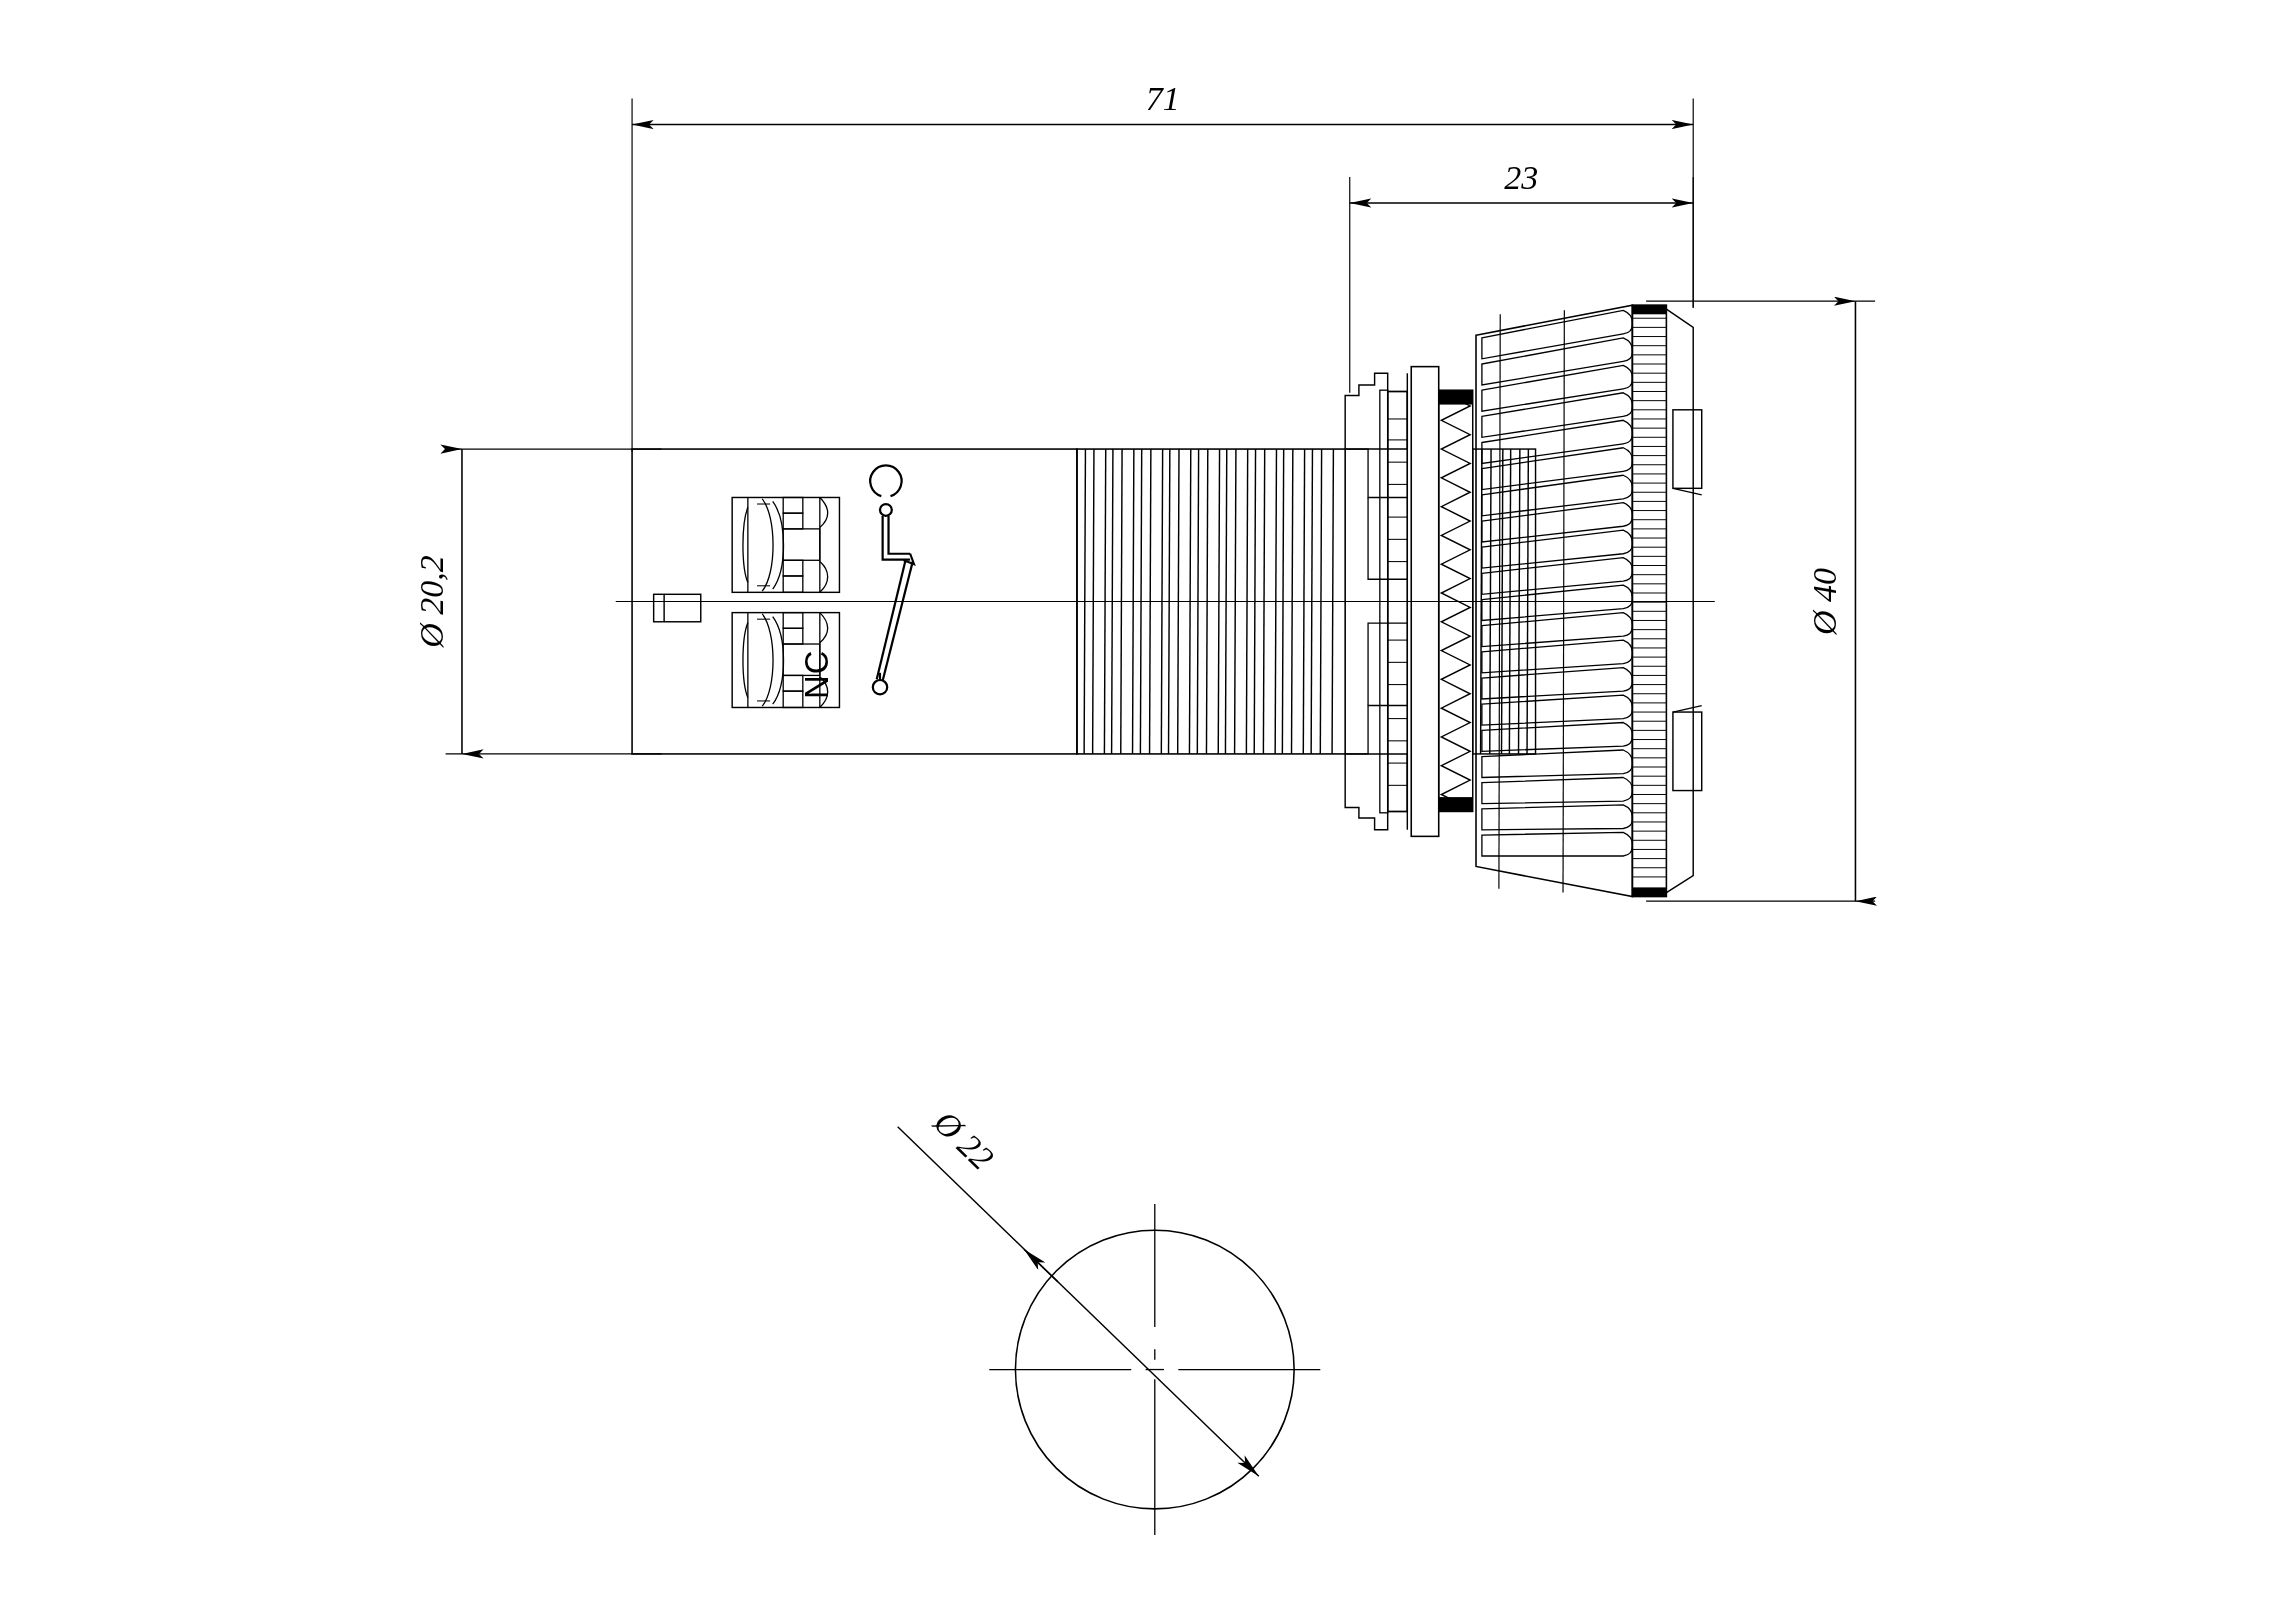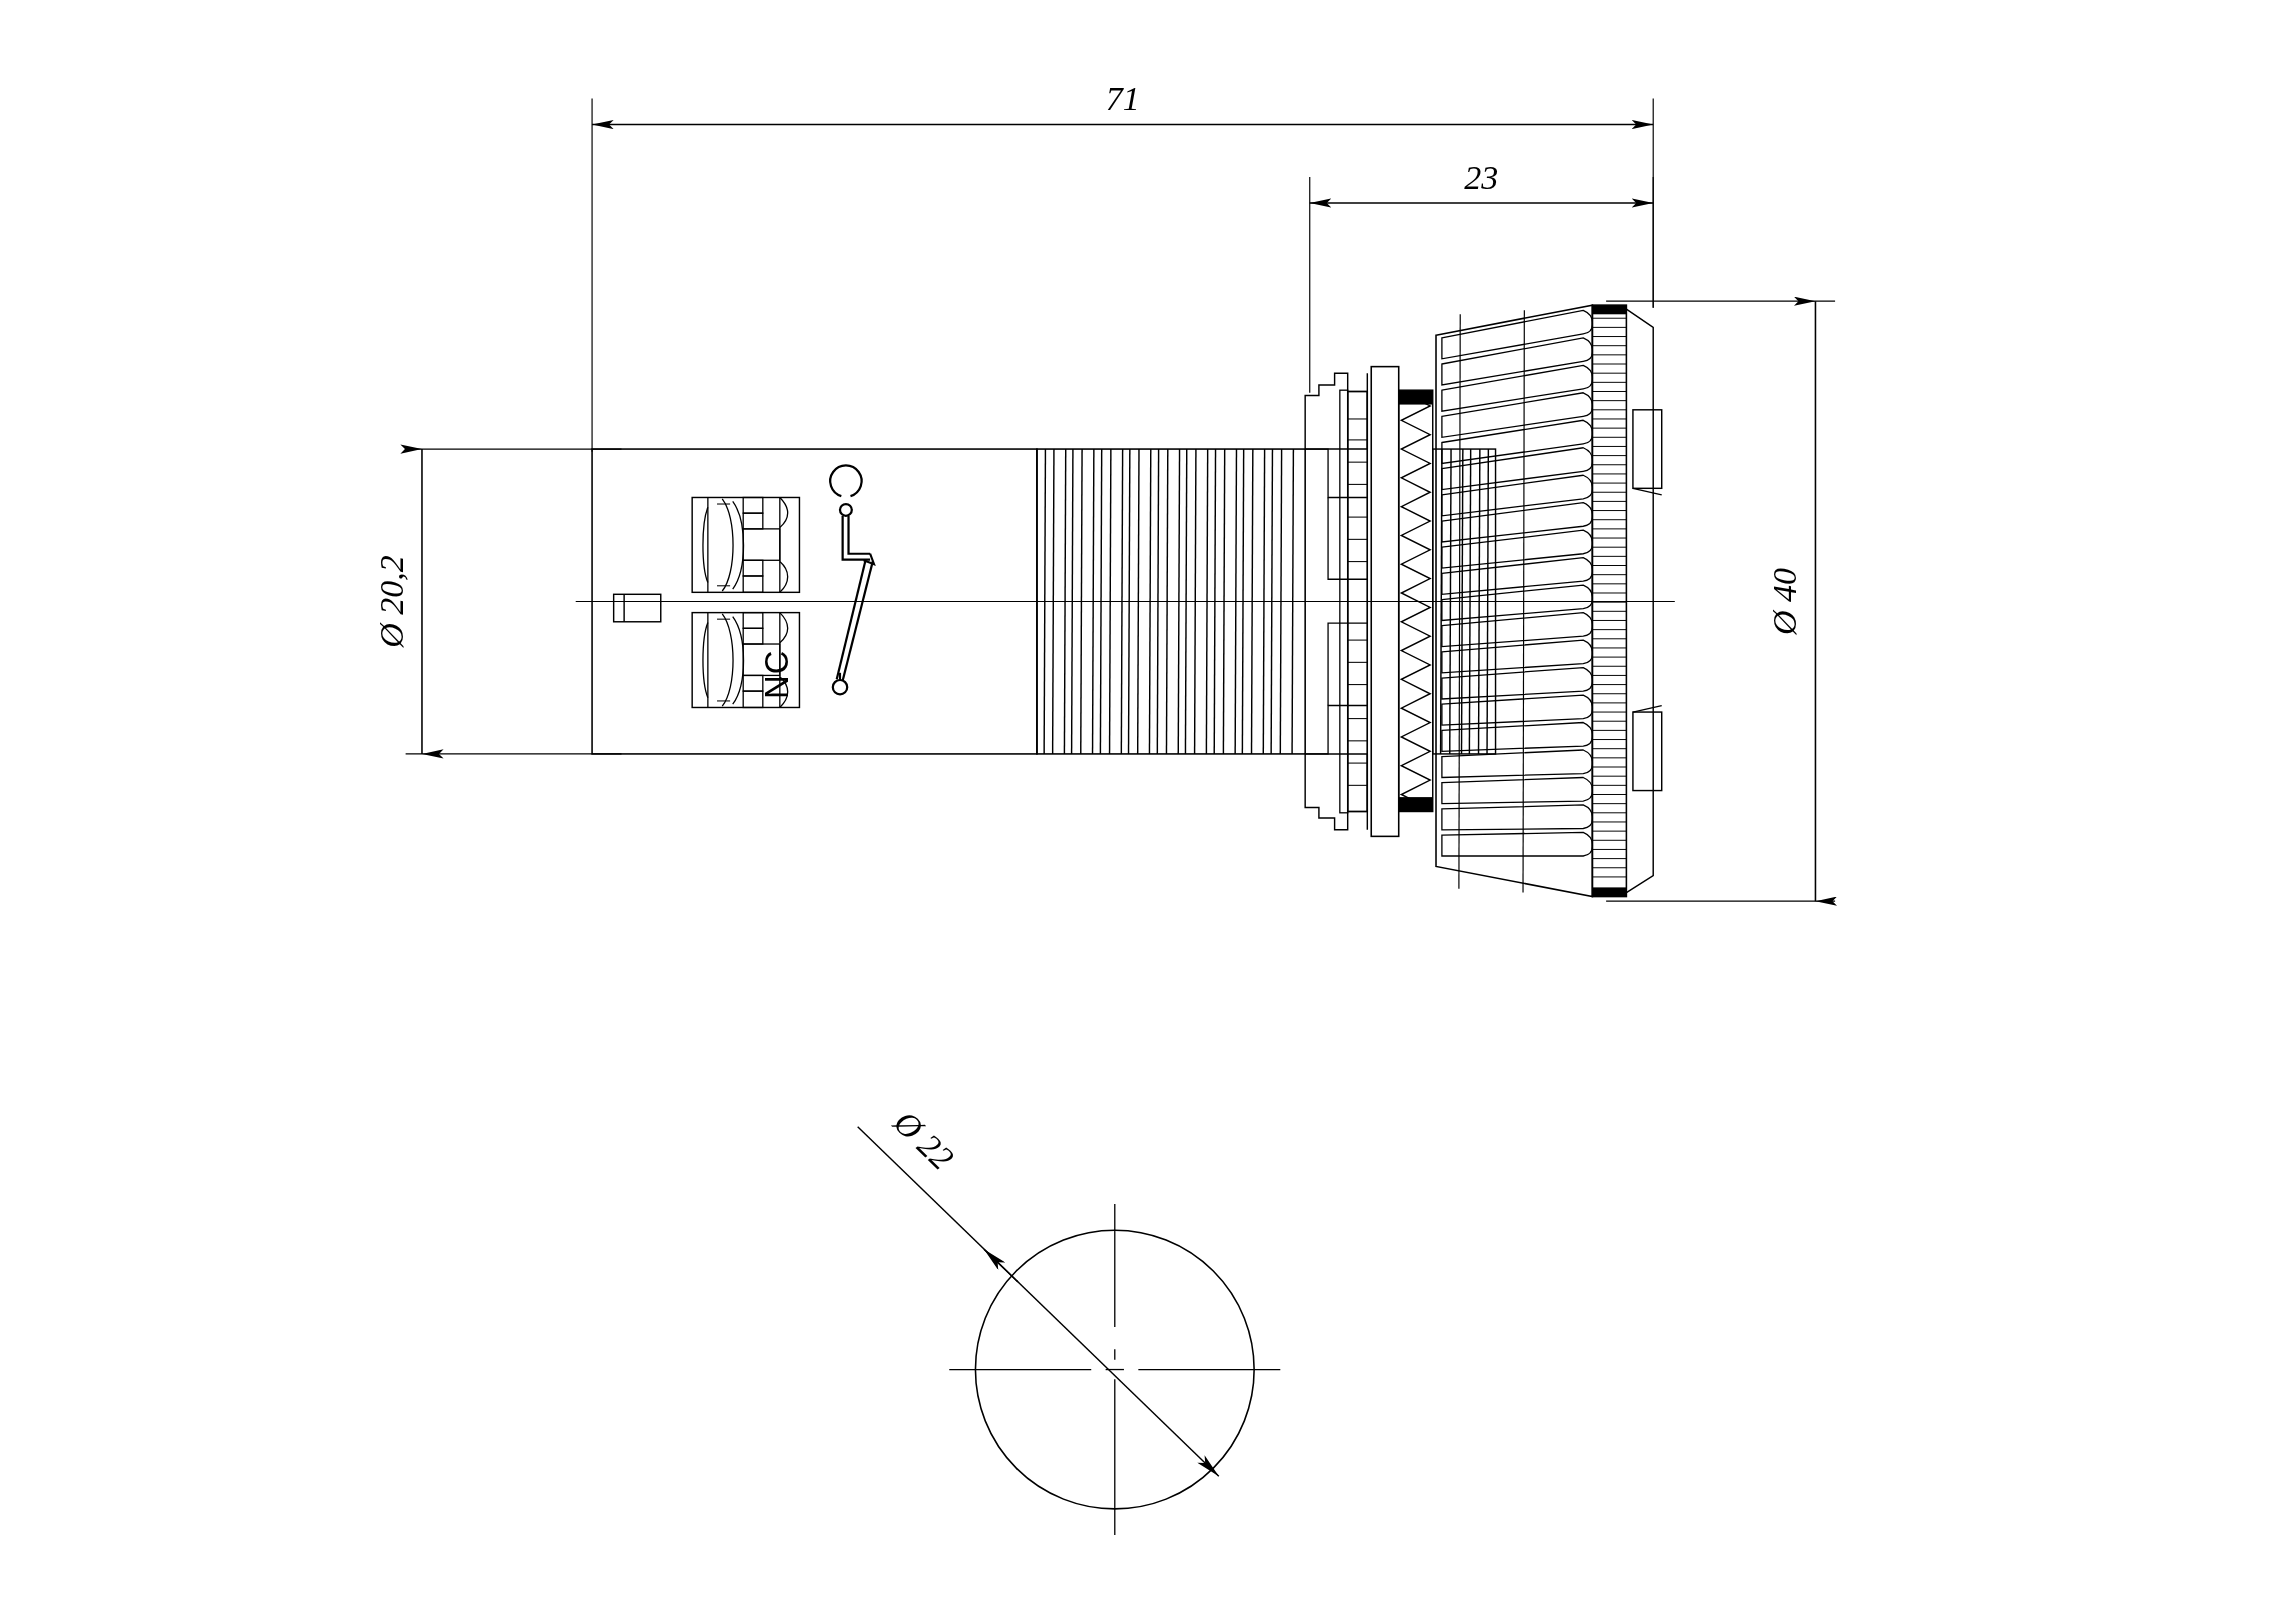--- a/index.html
+++ b/index.html
@@ -1,18 +1,18 @@
 <!DOCTYPE html>
 <html style="font-size:10.5px"><head>
 <meta charset="utf-8">
 <style>
   html,body{margin:0;padding:0;background:#ffffff;}
   body{width:2295px;height:1623px;position:relative;overflow:hidden;
        font-family:"Liberation Sans", sans-serif;}
-  #sheet{position:absolute;left:0;top:0;width:2059px;height:1623px;}
+  #sheet{position:absolute;left:0;top:0;width:2059px;height:1623px;padding-left:40px;}
   svg{display:block;}
   .dimtext{font-family:"Liberation Serif", serif;font-style:italic;
            font-size:52px;fill:#000;}
   .lbl{font-family:"Liberation Sans", sans-serif;font-size:46px;fill:#000;}
 </style>
 </head>
 <body>
 
 <div id="sheet">
 <svg width="2295" height="1623" viewBox="0 0 3508 2480" xmlns="http://www.w3.org/2000/svg">

